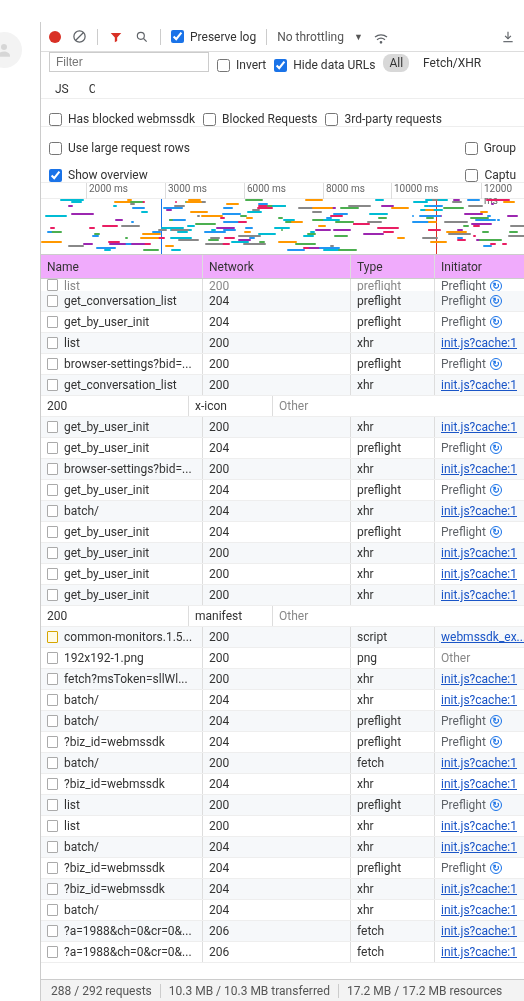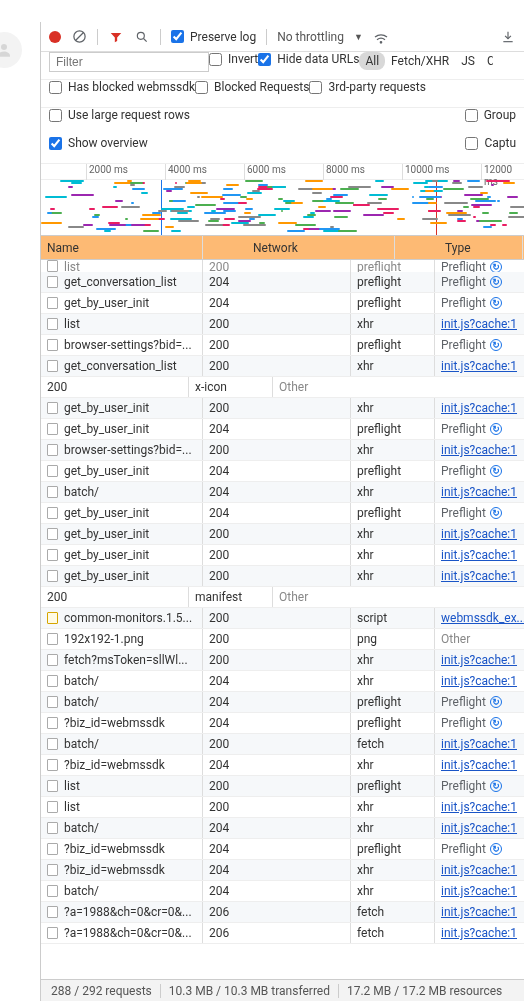--- a/index.html
+++ b/index.html
@@ -91,24 +91,25 @@
   .chk { display: flex; align-items: center; gap: 4px; cursor: pointer; color: #333; }
   .chk input[type=checkbox]{ width: 13px; height: 13px; accent-color: #1a73e8; cursor: pointer; margin: 0 2px 0 0;}
 
   .throttle {
     color: #555; display: flex; align-items: center; gap: 2px; cursor: pointer;
   }
   .throttle .caret { font-size: 9px; color: #555; margin-left: 8px;}
 
   
   .filter-row, .chk-row, .chk-row2 {
-    display: flex; align-items: flex-start;
+    display: flex; align-items: flex-end;
     border-bottom: 1px solid #eee;
     min-height: 28px;
     padding: 0 8px;
+    gap: 8px;
     flex-wrap: wrap;
   }
   .filter-input {
     border: 1px solid #ccc;
     height: 20px;
     width: 160px;
     padding: 0 6px;
     font-size: 12px;
     color: #888;
   }
@@ -150,22 +151,21 @@
   .ov-cursor {
     position: absolute; top: 0; bottom: 0; width: 1px; background: #d93025;
   }
   .ov-cursor.blue { background: #1a73e8; }
 
   
   .thead {
     display: flex;
     height: 24px;
     border-bottom: 1px solid #ccc;
-    background: #fdba74;
-    gap: 44px;
+    background: #f0abfc;
   }
   .thead .col, .row .col {
     border-right: 1px solid #ddd;
     padding: 0 6px;
     display: flex;
     align-items: center;
     overflow: hidden;
     white-space: nowrap;
     text-overflow: ellipsis;
   }
@@ -330,24 +330,24 @@
     </label>
     <label class="chk" style="margin-left:auto;">
       <input type="checkbox" style="">
       <span>Captu</span>
     </label>
   </div>
 
   <div class="overview">
     <div class="overview-ticks" id="ov-ticks">
         <div class="tick" style="left: 45px;">2000 ms</div>
-        <div class="tick" style="left: 124px;">4000 ms</div>
+        <div class="tick" style="left: 124px;">3000 ms</div>
         <div class="tick" style="left: 203px;">6000 ms</div>
         <div class="tick" style="left: 282px;">8000 ms</div>
-        <div class="tick" style="left: 361px;">10000 ms</div>
+        <div class="tick" style="left: 350px;">10000 ms</div>
         <div class="tick" style="left: 440px;">12000 ms</div>
       </div>
     <div class="ov-body" id="ov-body">
       <div class="ov-cursor blue" style="left:120px;"></div>
       <div class="ov-cursor" style="left:395px;"></div>
     <div class="ov-bar" style="top: 0px; left: 384.285px; width: 23.0978px; background: rgb(0, 188, 212);"></div>
         <div class="ov-bar" style="top: 0px; left: 264.107px; width: 17.8629px; background: rgb(255, 152, 0);"></div>
         <div class="ov-bar" style="top: 0px; left: 25.3415px; width: 17.4659px; background: rgb(0, 188, 212);"></div>
         <div class="ov-bar" style="top: 0px; left: 333.821px; width: 9.07361px; background: rgb(0, 188, 212);"></div>
         <div class="ov-bar" style="top: 0px; left: 445.38px; width: 23.8526px; background: rgb(233, 30, 99);"></div>

